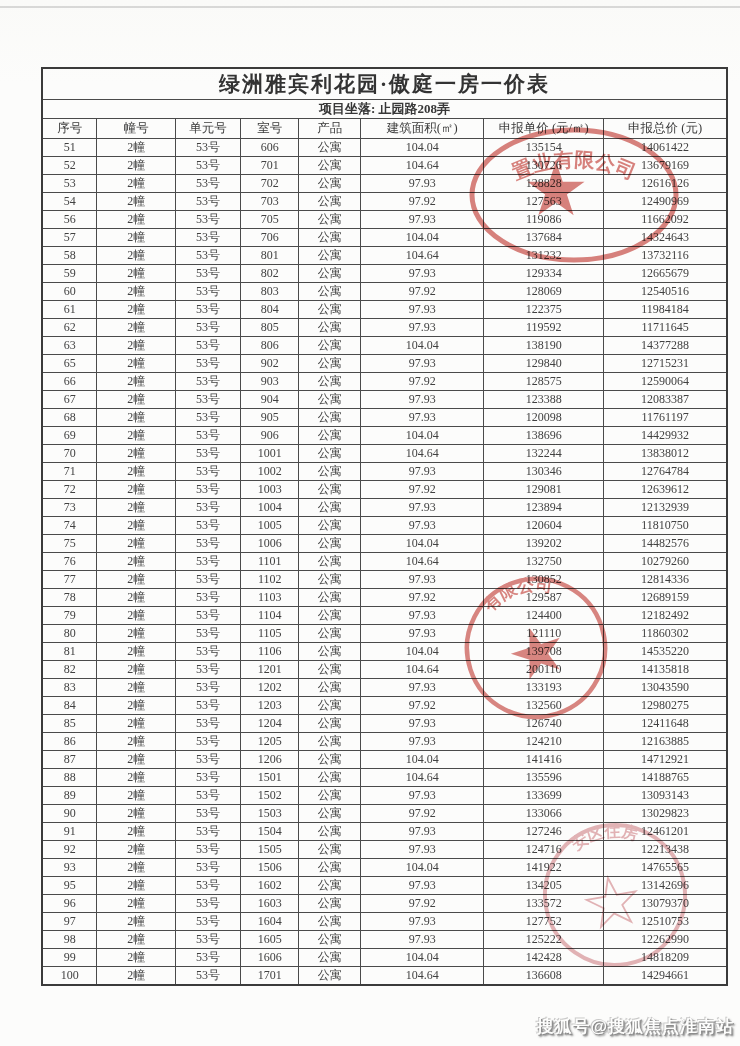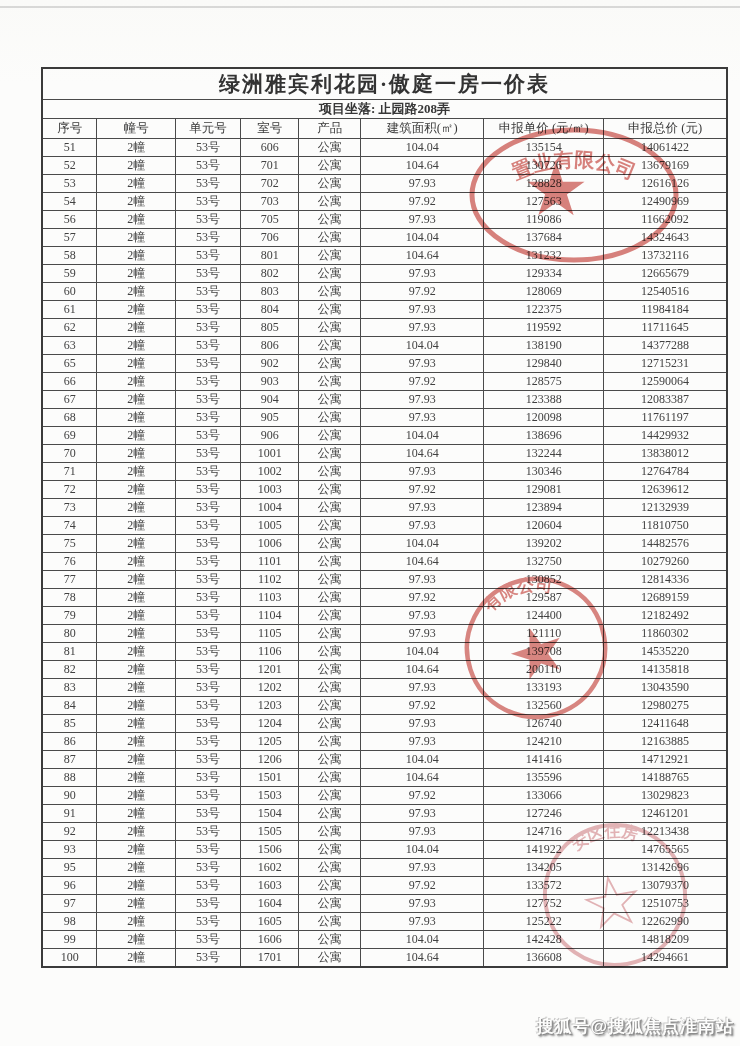--- a/index.html
+++ b/index.html
@@ -426,20 +426,30 @@
             <td>88</td>
             <td>2幢</td>
             <td>53号</td>
             <td>1501</td>
             <td>公寓</td>
             <td>104.64</td>
             <td>135596</td>
             <td>14188765</td>
           </tr>
           <tr>
+            <td>89</td>
+            <td>2幢</td>
+            <td>53号</td>
+            <td>1502</td>
+            <td>公寓</td>
+            <td>97.93</td>
+            <td>133699</td>
+            <td>13093143</td>
+          </tr>
+          <tr>
             <td>90</td>
             <td>2幢</td>
             <td>53号</td>
             <td>1503</td>
             <td>公寓</td>
             <td>97.92</td>
             <td>133066</td>
             <td>13029823</td>
           </tr>
           <tr>

